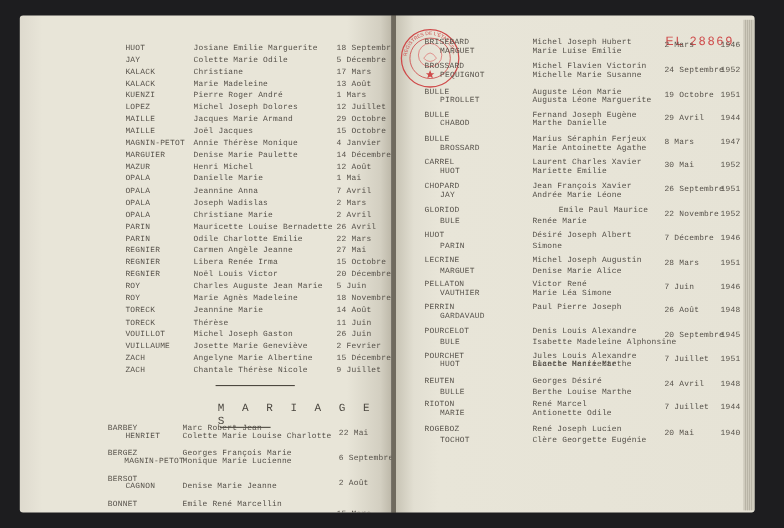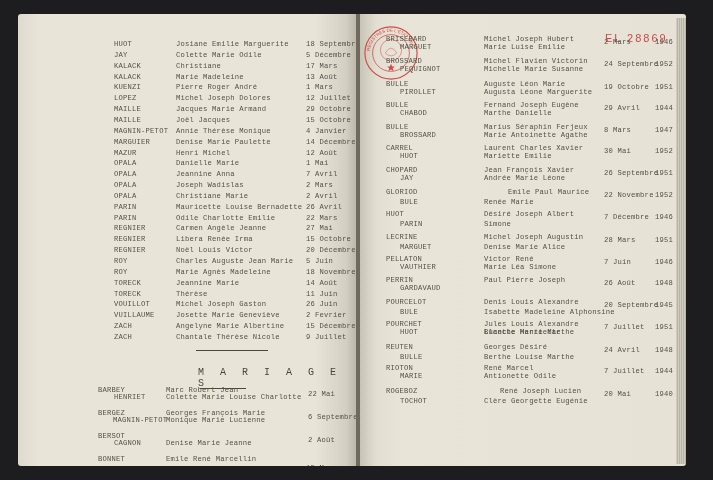--- a/index.html
+++ b/index.html
@@ -349,21 +349,21 @@
         <div class="rblock" style="top: 350px;">
           <div class="t rsur1" style="top:0px;">RIOTON</div>
           <div class="t rgiven" style="top:0px;">René Marcel</div>
           <div class="t rsur2" style="top:8px;">MARIE</div>
           <div class="t rgiven" style="top:8px;">Antionette Odile</div>
           <div class="t rdate" style="top:3px;">7 Juillet</div>
           <div class="t ryear" style="top:3px;">1944</div>
         </div>
         <div class="rblock" style="top: 373px;">
           <div class="t rsur1" style="top:0px;">ROGEBOZ</div>
-          <div class="t rgiven" style="top:0px;margin-left:16px;">René Joseph Lucien</div>
+          <div class="t rgiven" style="top:0px;">René Joseph Lucien</div>
           <div class="t rsur2" style="top:10px;">TOCHOT</div>
           <div class="t rgiven" style="top:10px;">Clère Georgette Eugénie</div>
           <div class="t rdate" style="top:3px;">20 Mai</div>
           <div class="t ryear" style="top:3px;">1940</div>
         </div>
       </div>
     <div class="edge"></div>
   </div>
 
 </div>

